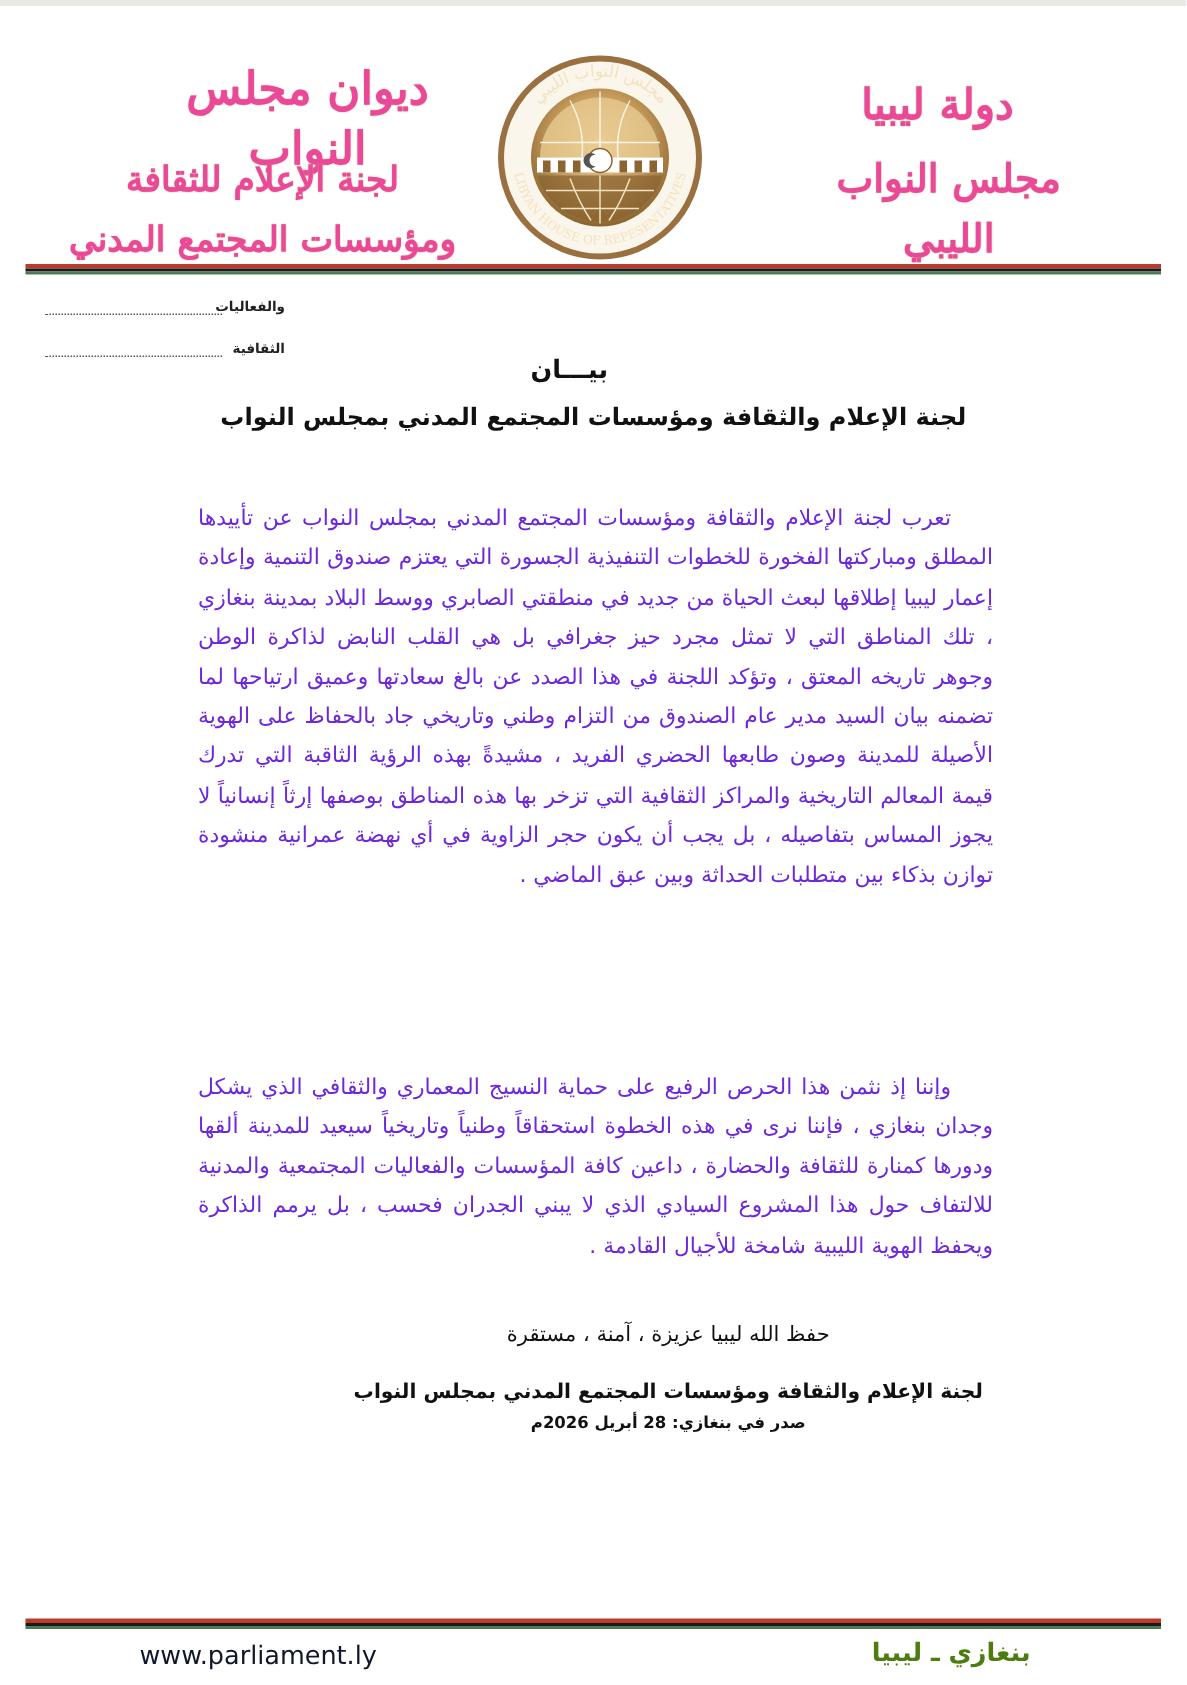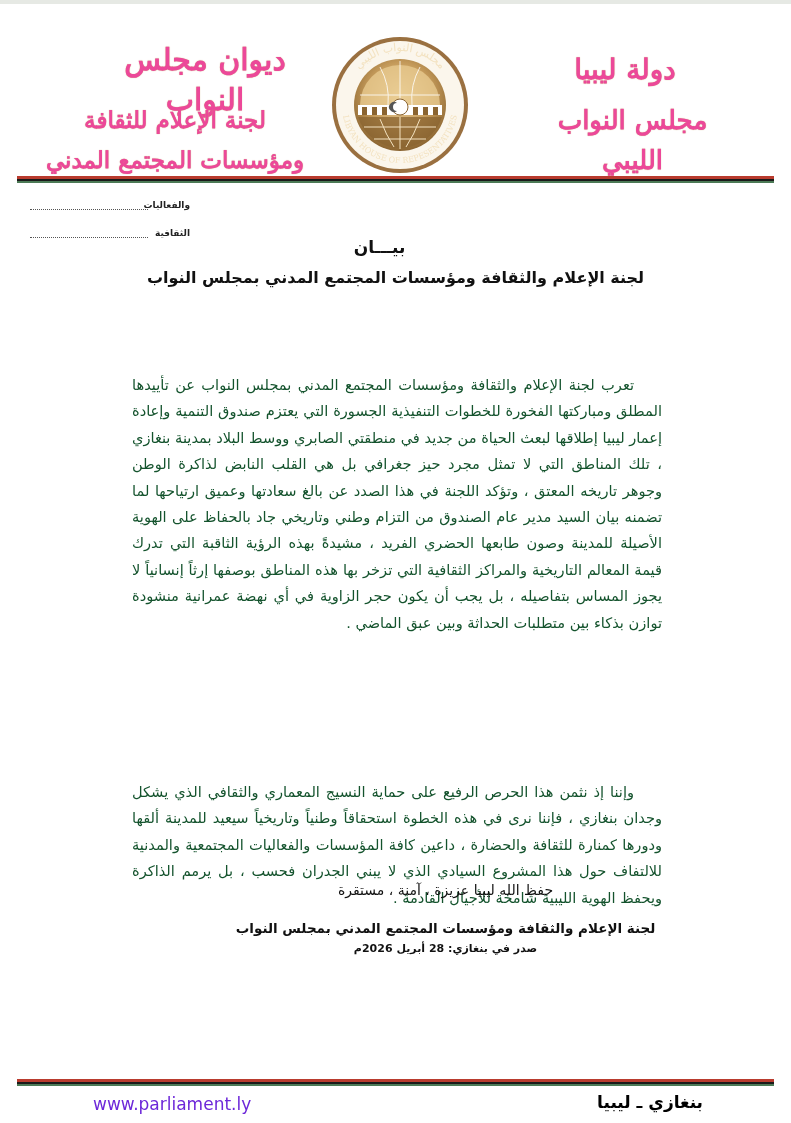--- a/index.html
+++ b/index.html
@@ -25,29 +25,29 @@
   .bottom-bar { top: 1079px; }
   .meta-line { position: absolute; left: 30px; width: 160px; height: 14px; direction: rtl; font-size: 9px; font-weight: bold; color: #222; }
   .meta-line .lbl { position: absolute; right: 0; top: 0; }
   .meta-line .dots { position: absolute; left: 0; right: 42px; top: 9px; border-bottom: 1px dotted #555; }
   .meta-date { top: 200px; }
   .meta-ref { top: 228px; }
   .doc-title { position: absolute; left: 0; width: 759px; top: 237px; text-align: center; font-size: 17px; font-weight: bold; direction: rtl; }
   .doc-subtitle { position: absolute; left: 0; width: 791px; top: 268px; text-align: center; font-size: 16px; font-weight: bold; direction: rtl; }
   .body-text {
     position: absolute; left: 132px; width: 530px; direction: rtl; text-align: justify; text-align-last: right;
-    font-family: "DejaVu Sans", sans-serif; font-size: 14.6px; line-height: 26.4px; color: #14532d; margin-top: 39px;
+    font-family: "DejaVu Sans", sans-serif; font-size: 14.6px; line-height: 26.4px; color: #6d28d9;
   }
   .para1 { top: 333px; text-indent: 28px; }
-  .para2 { top: 740px; text-indent: 28px; }
+  .para2 { top: 712px; text-indent: 28px; }
   .closing { position: absolute; left: 0; width: 791px; top: 882px; text-align: center; direction: rtl; font-size: 14px; margin-left: 50px; }
   .signature { position: absolute; left: 0; width: 791px; top: 920px; text-align: center; direction: rtl; font-size: 13.5px; font-weight: bold; margin-left: 50px; }
   .issued { position: absolute; left: 0; width: 791px; top: 942px; text-align: center; direction: rtl; font-size: 11px; font-weight: bold; margin-left: 50px; }
-  .footer-url { position: absolute; left: 93px; top: 1094px; font-family: "DejaVu Sans", sans-serif; font-size: 17px; color: #6d28d9; }
-  .footer-city { position: absolute; right: 88px; top: 1092px; direction: rtl; font-size: 17px; font-weight: bold; color: #000000; }
+  .footer-url { position: absolute; left: 93px; top: 1094px; font-family: "DejaVu Sans", sans-serif; font-size: 17px; color: #0f172a; }
+  .footer-city { position: absolute; right: 104px; top: 1092px; direction: rtl; font-size: 17px; font-weight: bold; color: #4d7c0f; }
 </style>
 </head>
 <body>
 
 <div class="page-edge"></div>
 
 <div class="cal cal-left-1">ديوان مجلس النواب</div>
 <div class="cal cal-left-2">لجنة الإعلام للثقافة ومؤسسات المجتمع المدني</div>
 
 <svg class="seal" viewBox="0 0 140 140">

